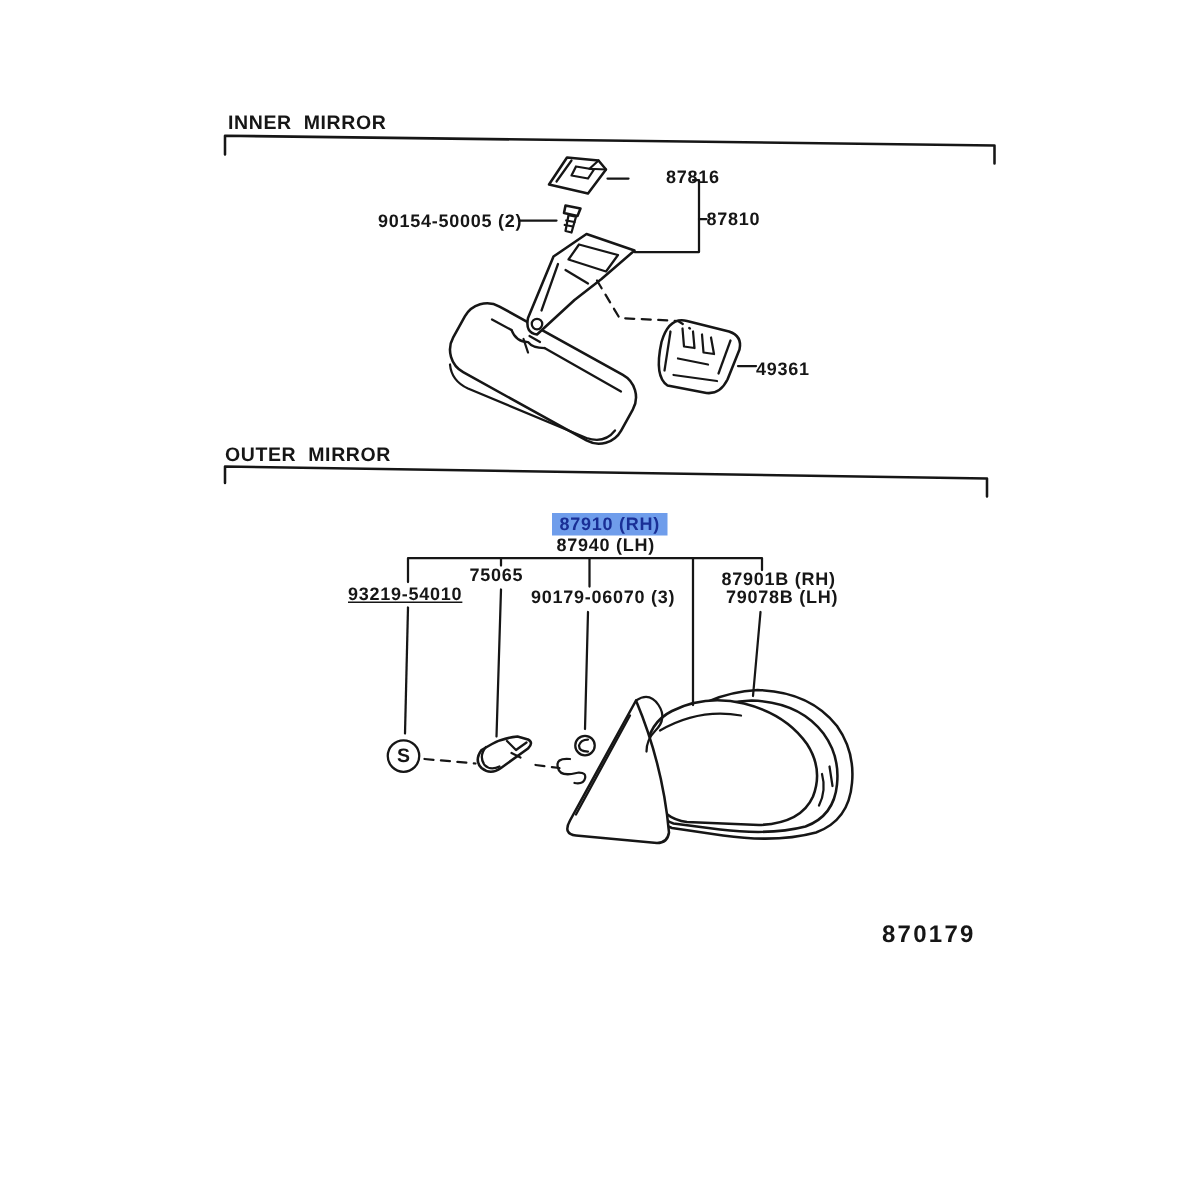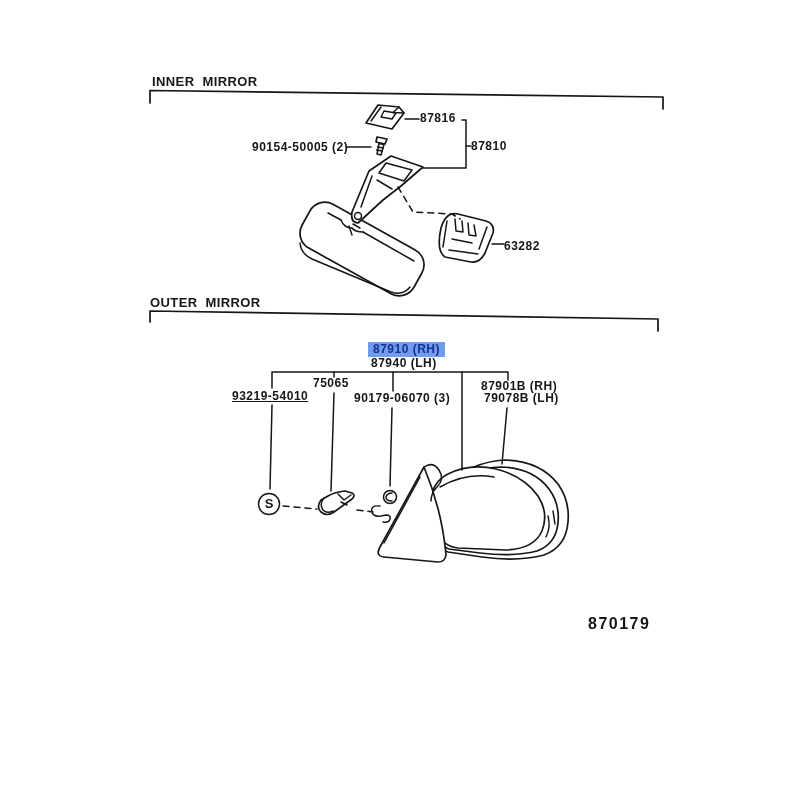--- a/index.html
+++ b/index.html
@@ -122,24 +122,24 @@
       <circle cx="390" cy="497" r="6.5" class="thin"></circle>
       <path class="thin" d="M392,493 Q387,493 386,497 Q386,501 392,501"></path>
     </g>
 
     <path class="thin" d="M380,506 Q370,505 372,512 Q373,517 381,516 L386,515 Q391,515 390,519 Q389,523 383,522"></path>
 
   </svg>
 
   <div class="title" style="left:152px; top:75px;">INNER MIRROR</div>
 
-  <div class="lbl" style="left:420px; top:112px;">87816</div>
+  <div class="lbl" style="left:444px; top:112px;">87816</div>
   <div class="lbl" style="left:252px; top:141px;">90154-50005 (2)</div>
   <div class="lbl" style="left:471px; top:140px;">87810</div>
-  <div class="lbl" style="left:504px; top:240px;">63282</div>
+  <div class="lbl" style="left:504px; top:240px;">49361</div>
 
   <div class="title" style="left:150px; top:296px;">OUTER MIRROR</div>
 
   <div class="hl" style="left:368px; top:342px;text-align:right;">87910 (RH)</div>
   <div class="lbl" style="left:371px; top:357px;">87940 (LH)</div>
   <div class="lbl" style="left:232px; top:390px;text-decoration:underline;">93219-54010</div>
   <div class="lbl" style="left:313px; top:377px;">75065</div>
   <div class="lbl" style="left:354px; top:392px;">90179-06070 (3)</div>
   <div class="lbl" style="left:481px; top:380px;">87901B (RH)</div>
   <div class="lbl" style="left:484px; top:392px;">79078B (LH)</div>

